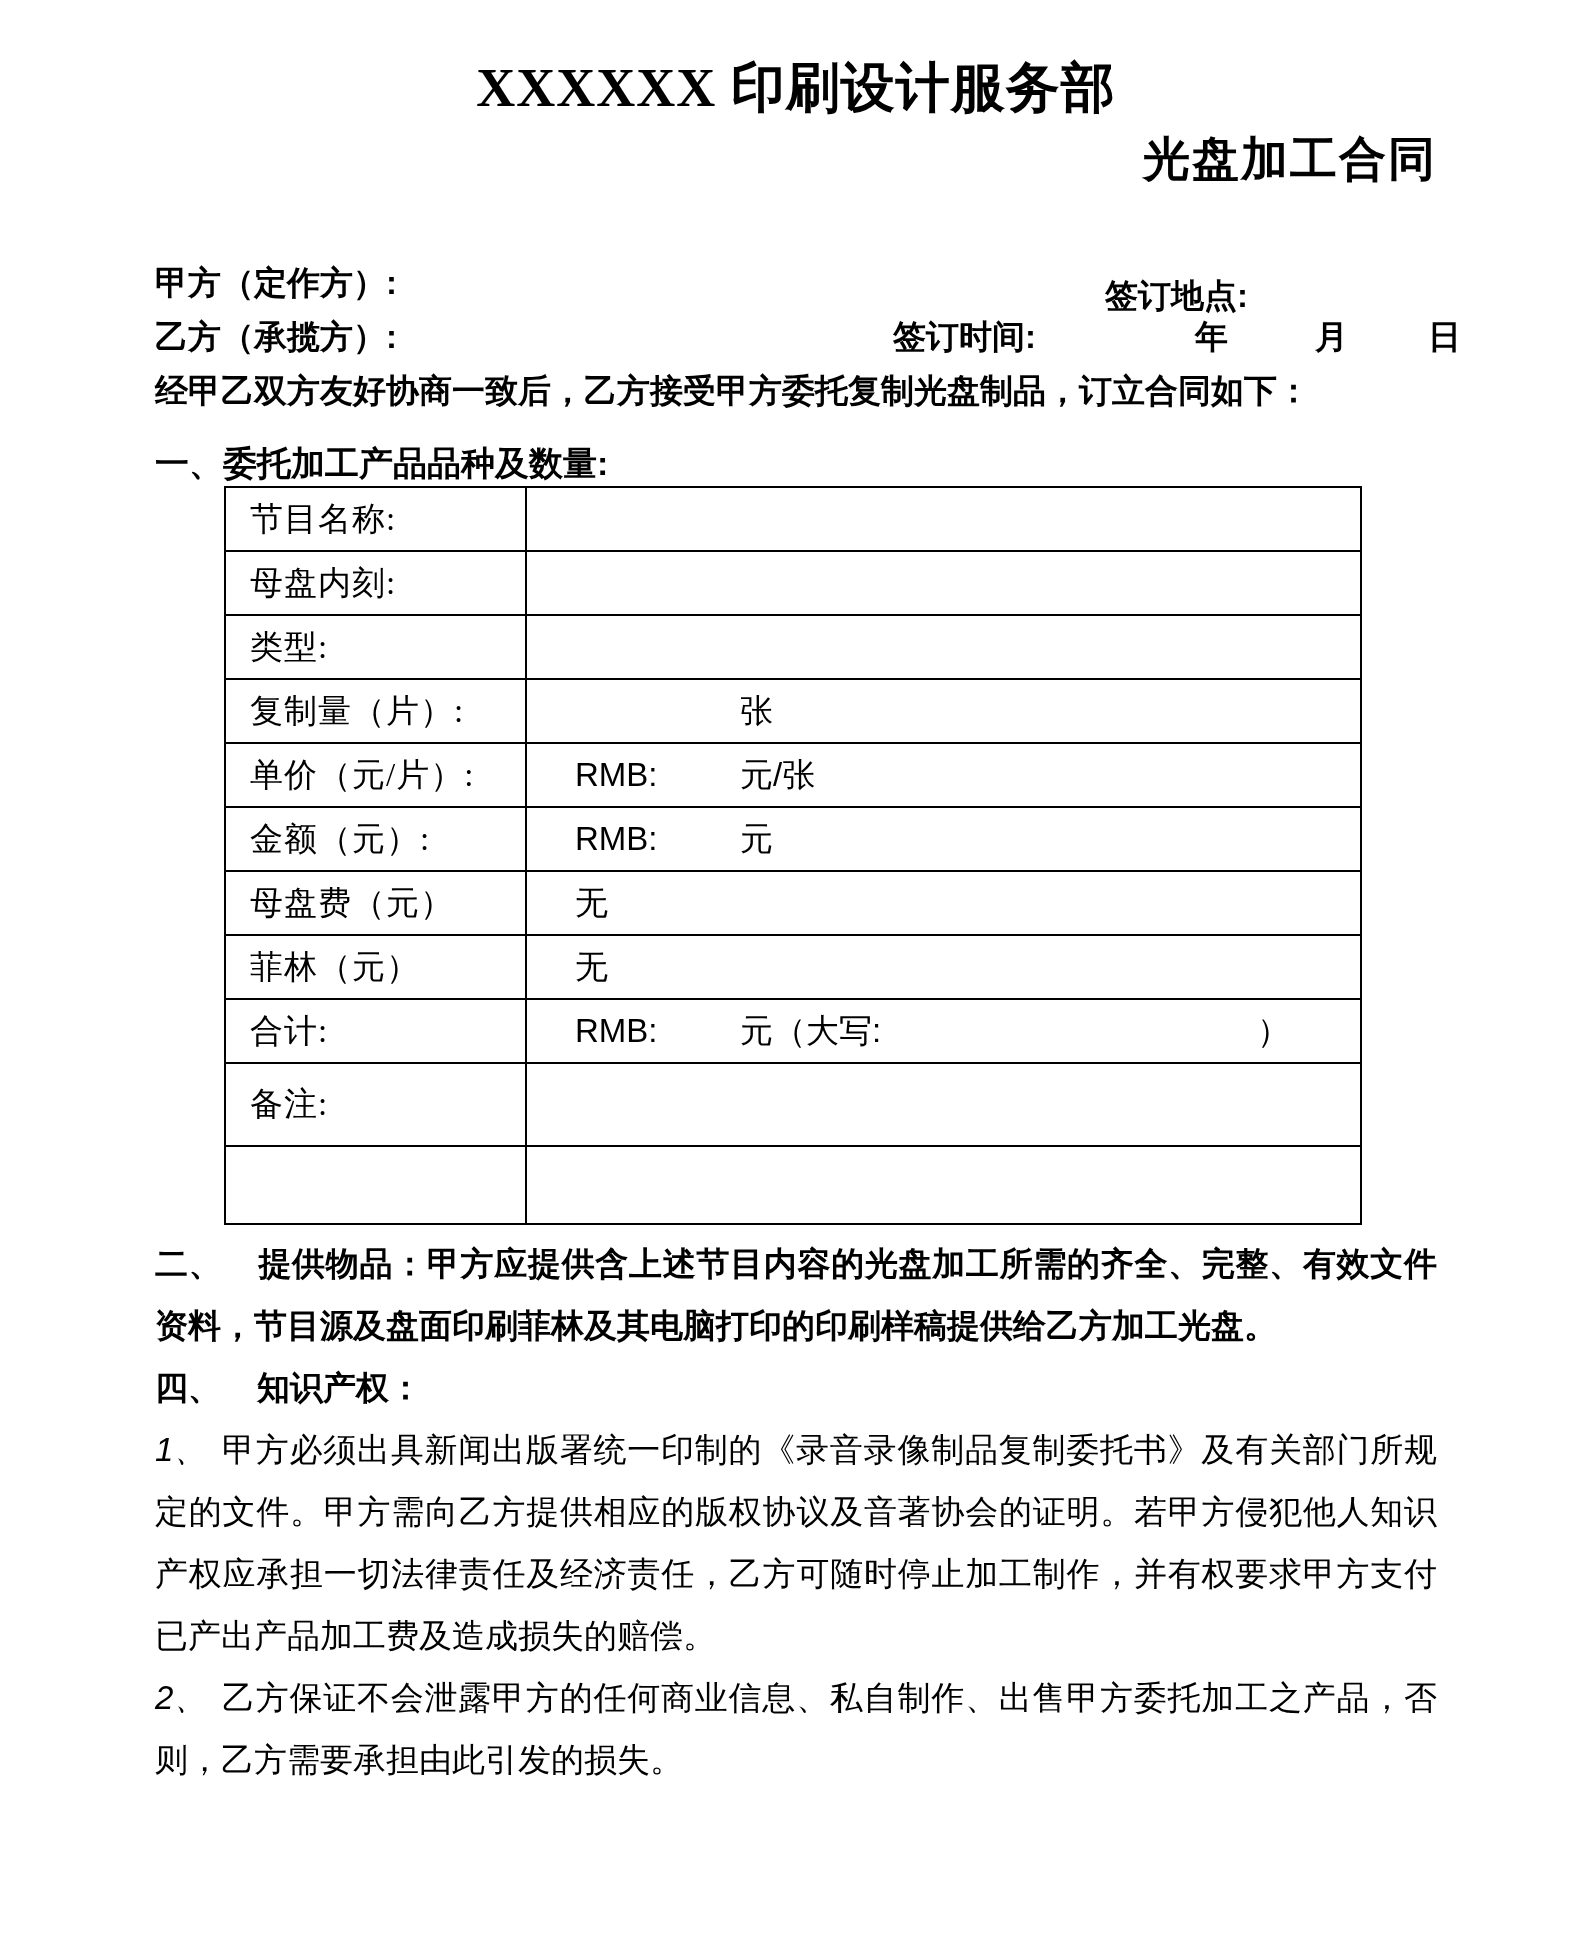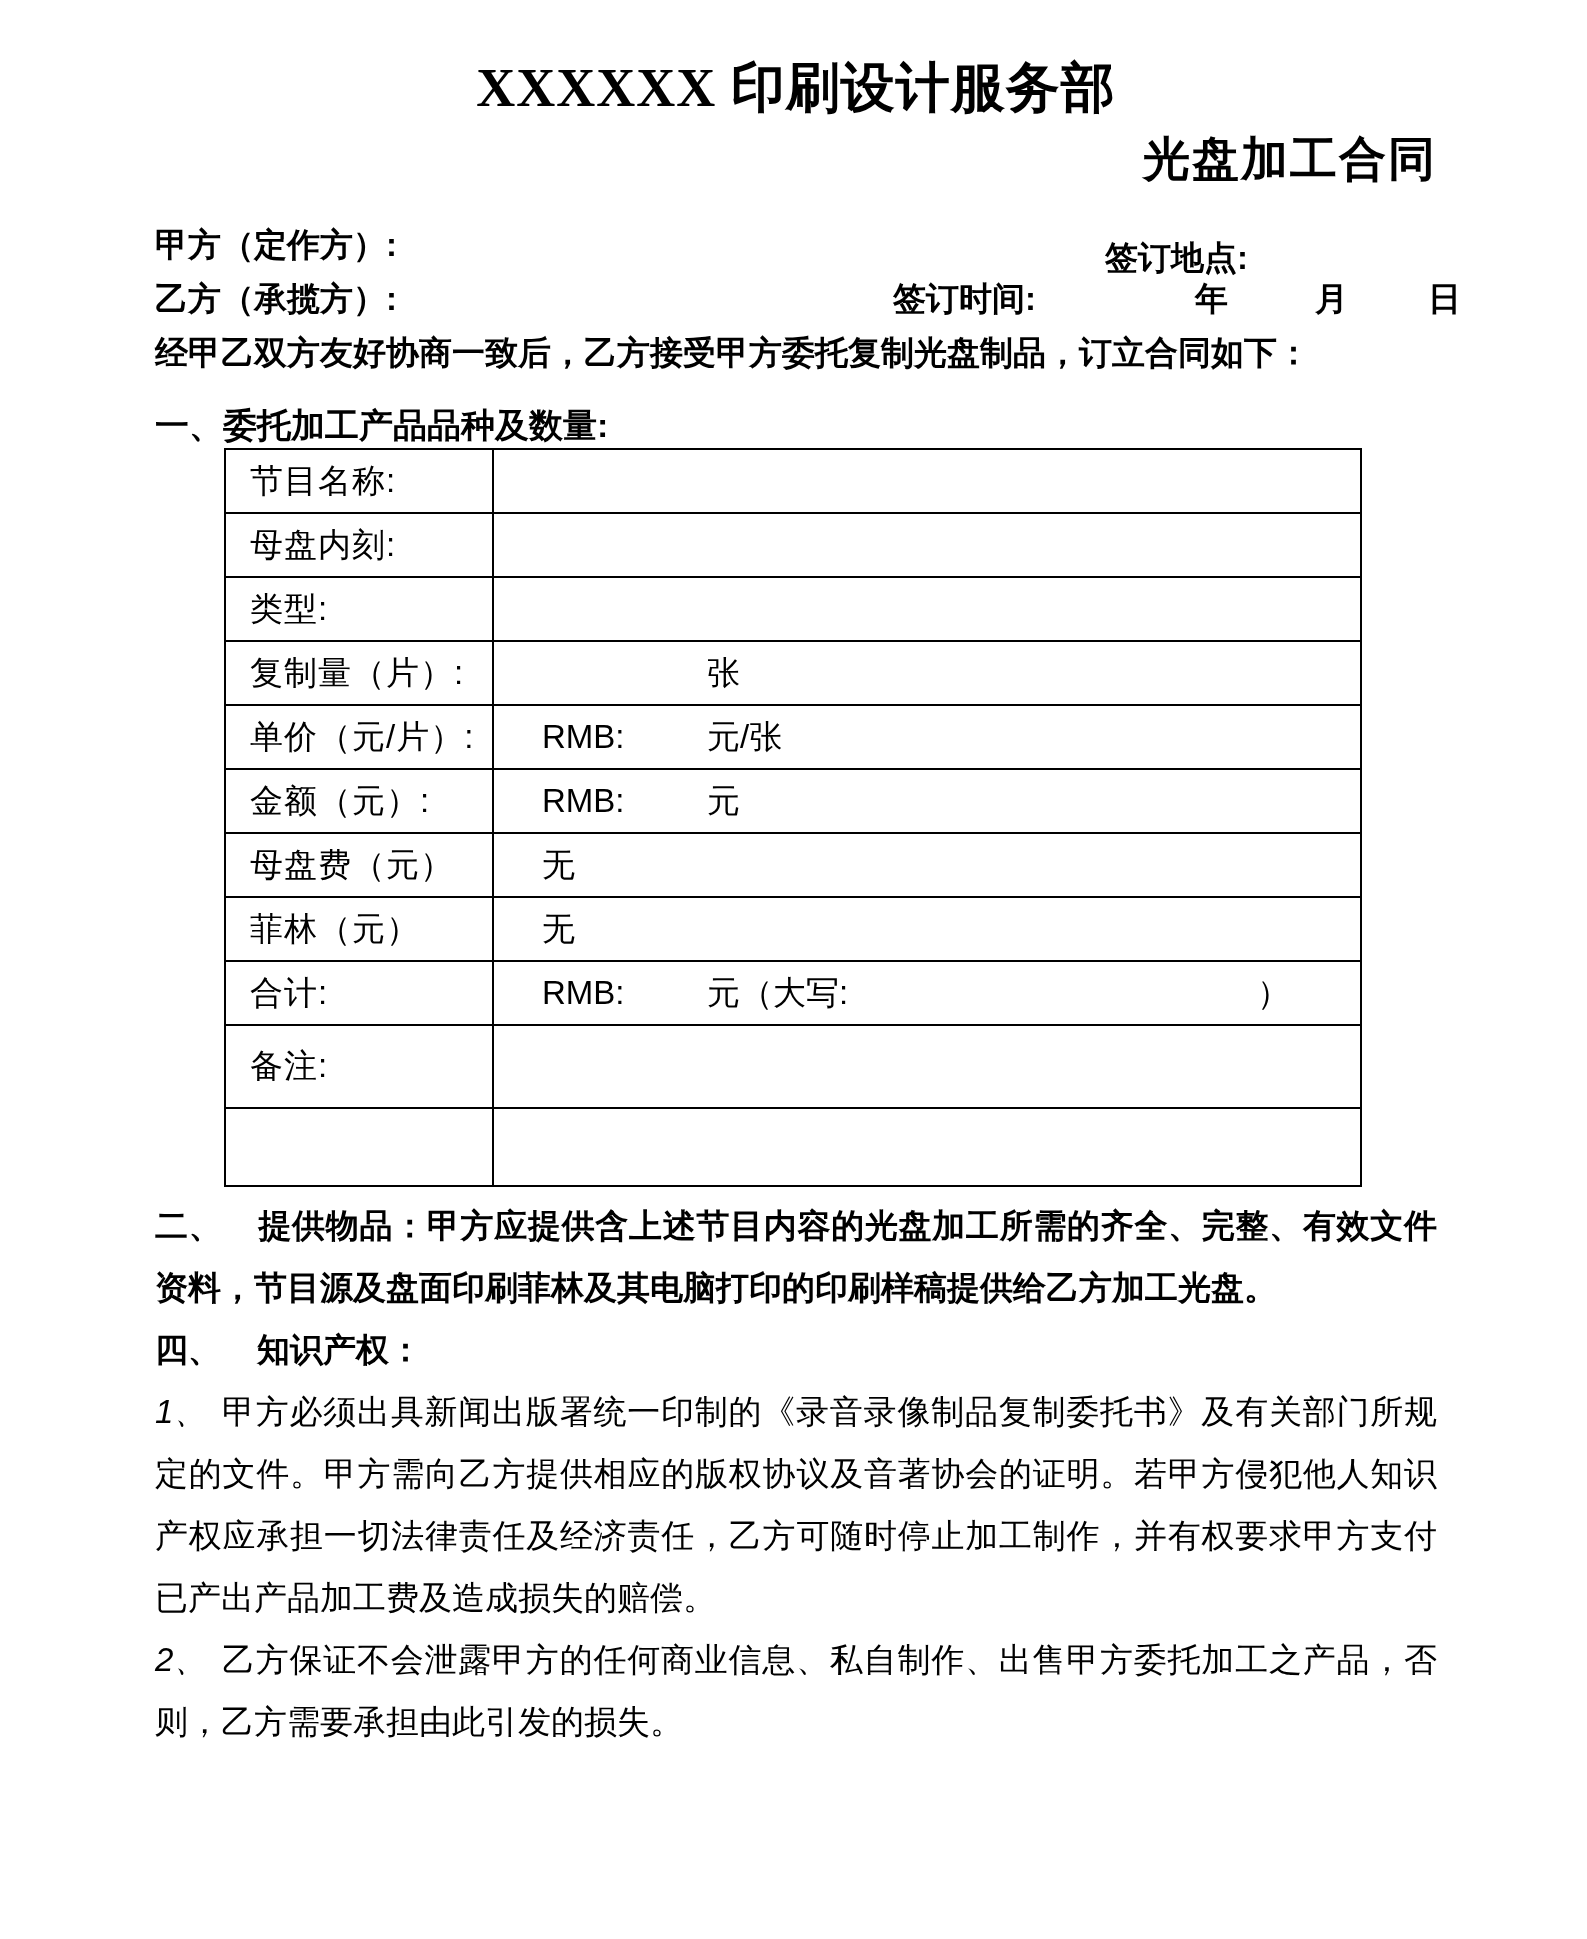--- a/index.html
+++ b/index.html
@@ -35,21 +35,21 @@
   }
 
   
   .hline {
     position: relative;
     font-size: 33px;
     font-weight: bold;
     line-height: 46px;
     white-space: nowrap;
   }
-  .hline.l1 { margin-top: 32px; }
+  .hline.l1 { margin-top: 70px; }
   .hline.l2 { margin-top: 8px; }
   .hline.l3 { margin-top: 8px; }
   .pos-sign-place { position: absolute; left: 950px; top: 13px; }
   .pos-sign-time  { position: absolute; left: 738px; top: 0; }
   .pos-year       { position: absolute; left: 1040px; top: 0; }
   .pos-month      { position: absolute; left: 1160px; top: 0; }
   .pos-day        { position: absolute; left: 1273px; top: 0; }
 
   
   .s1-heading {
@@ -67,21 +67,21 @@
     width: 1138px;
     font-size: 33px;
   }
   table.contract td {
     border: 2px solid #000;
     vertical-align: middle;
   }
   table.contract tr { height: 64px; }
   table.contract tr.row-notes { height: 83px; }
   table.contract tr.row-empty { height: 78px; }
-  td.lab { width: 268px; padding-left: 24px; letter-spacing: 1px; }
+  td.lab { width: 301px; padding-left: 24px; letter-spacing: 1px; font-family: Liberation Serif, serif; }
   td.val { padding-left: 48px; }
   td.val .t1 { display: inline-block; min-width: 165px; }
   td.val .t3 { float: right; margin-right: 70px; }
 
   
   .clauses {
     margin-top: 8px;
     font-size: 33px;
     line-height: 62px;
     text-align: justify;

